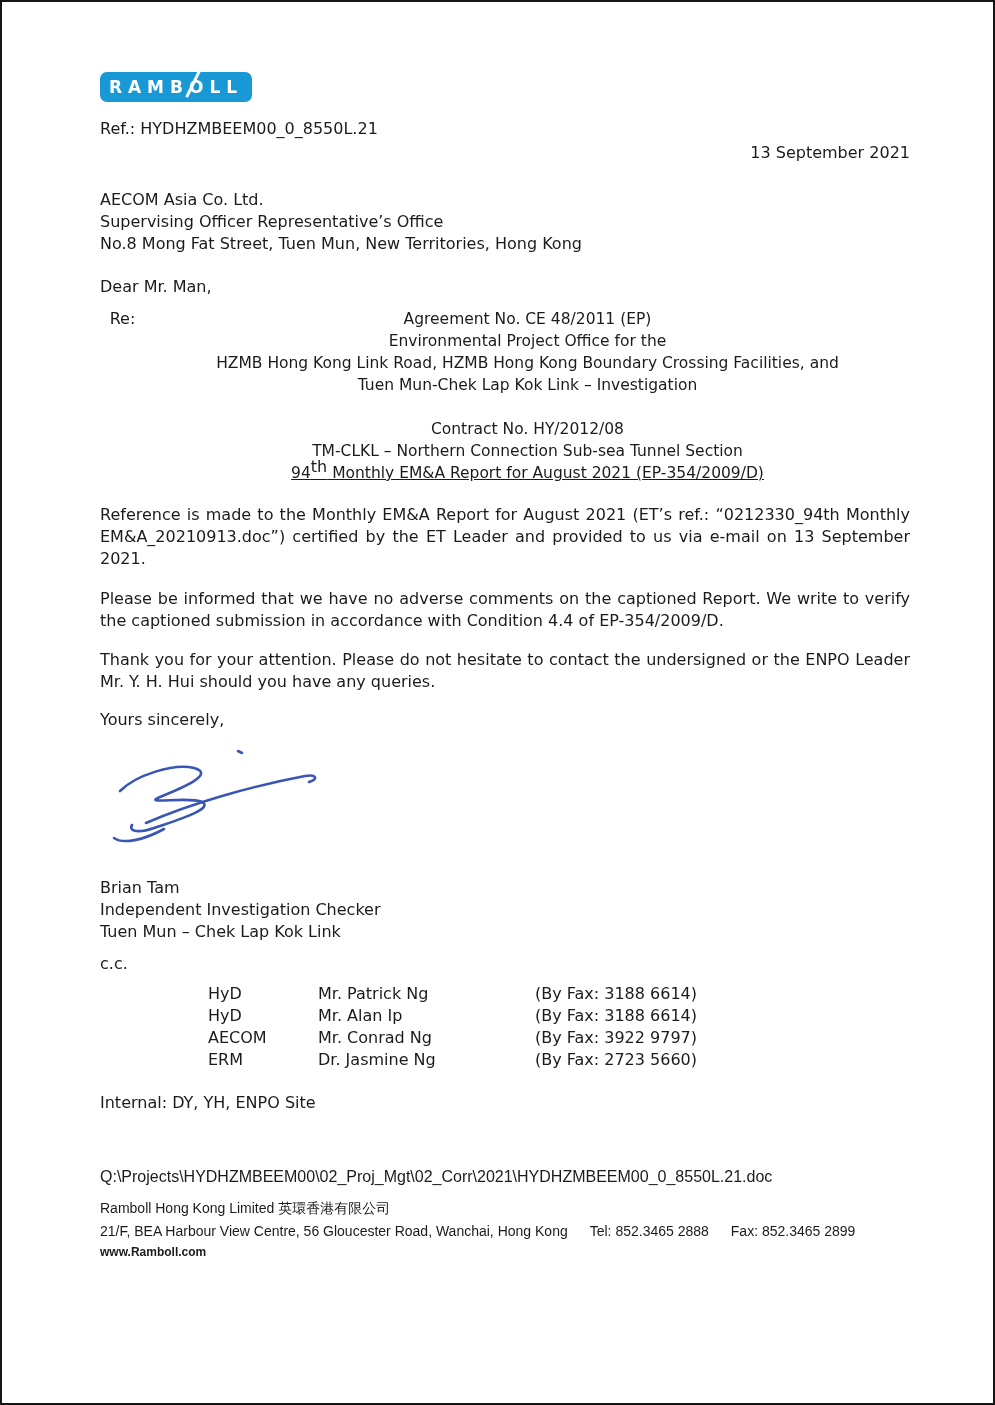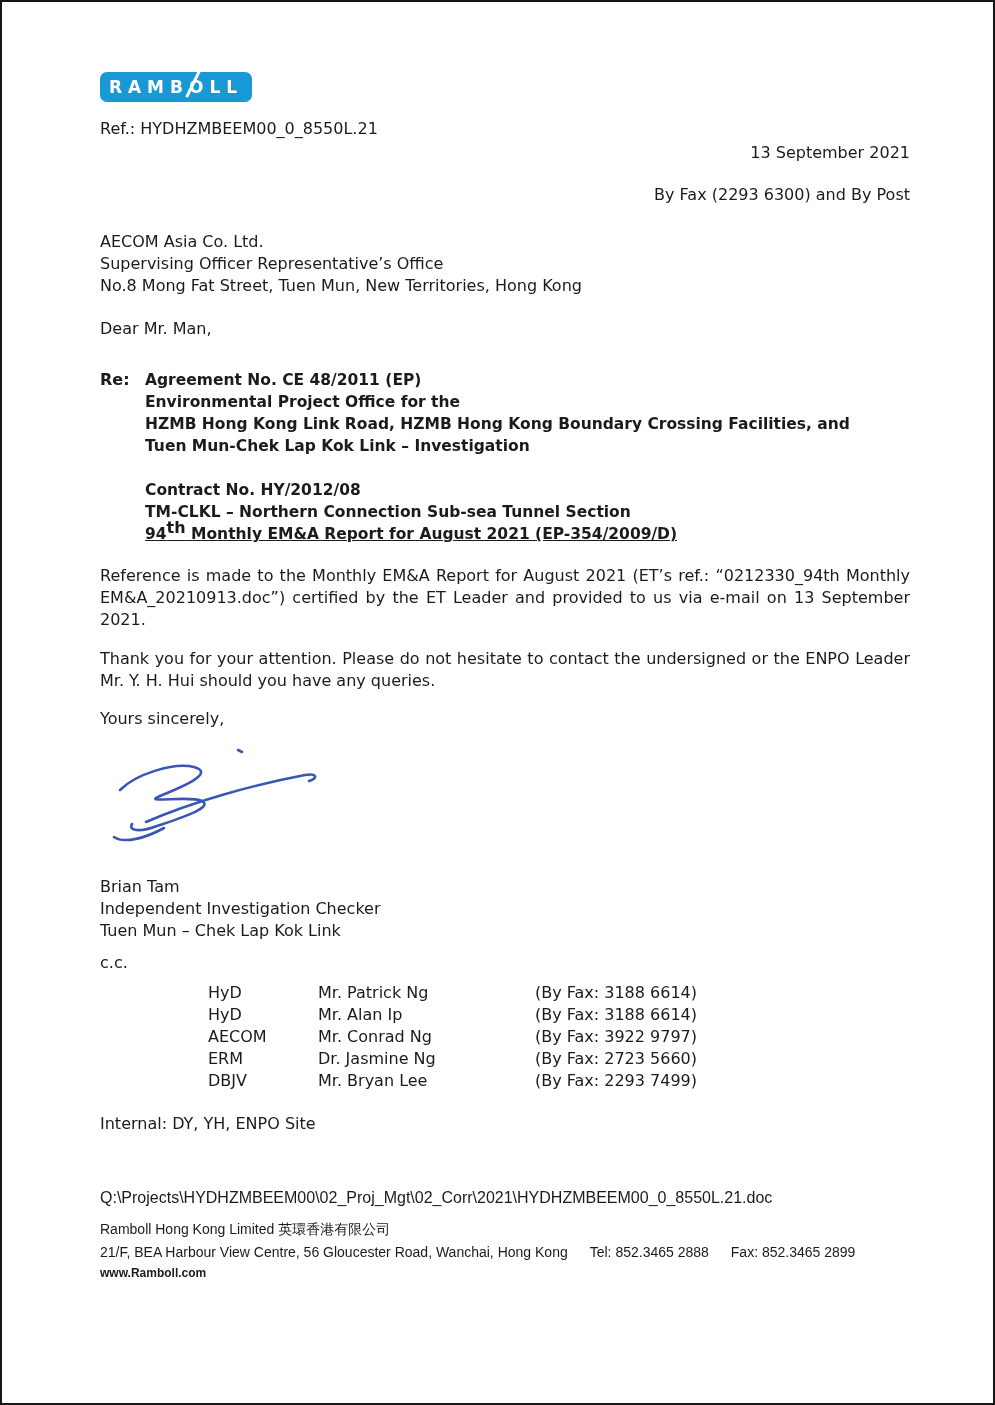--- a/index.html
+++ b/index.html
@@ -37,21 +37,21 @@
   }
   .ref-line { margin-top:16px; }
   .right { text-align:right; }
   .date-line { margin-top:2px; }
   .delivery-line { margin-top:20px; }
   .recipient { margin-top:25px; }
   .attention { margin-top:21px; }
   .attention span { text-decoration:underline; white-space:pre; }
   .salutation { margin-top:21px; }
 
-  .subject { margin-top:29px; display:flex; font-weight:bold; }
+  .subject { margin-top:10px; display:flex; font-weight:normal;text-align:center; }
   .subject-label { width:45px; flex:0 0 45px; }
   .subject-body { flex:1; font-size:15.5px; }
   .subject-body div { white-space:nowrap; }
   .subject-gap { height:22px; }
   .subject-underline { text-decoration:underline; }
   .subject-underline sup { font-size:16px; line-height:0; }
 
   .para { text-align:justify; }
   .para1 { margin-top:20px; }
   .para2 { margin-top:18px; }
@@ -98,21 +98,20 @@
 <div class="page">
 
   <div class="logo" style="background:#1899d6;">
     <span>RAMB</span>
       <span class="logo-o"><span>O</span><span class="logo-slash"></span></span>
       <span>LL</span>
   </div>
 
   <div class="ref-line">Ref.: HYDHZMBEEM00_0_8550L.21</div>
   <div class="date-line right">13 September 2021</div>
-  <div class="delivery-line right">By Fax (2293 6300) and By Post</div>
 
   <div class="recipient">
     <div>AECOM Asia Co. Ltd.</div>
     <div>Supervising Officer Representative’s Office</div>
     <div>No.8 Mong Fat Street, Tuen Mun, New Territories, Hong Kong</div>
   </div>
 
 
   <div class="salutation">Dear Mr. Man,</div>
 
@@ -124,20 +123,21 @@
       <div>HZMB Hong Kong Link Road, HZMB Hong Kong Boundary Crossing Facilities, and</div>
       <div>Tuen Mun-Chek Lap Kok Link – Investigation</div>
       <div class="subject-gap"></div>
       <div>Contract No. HY/2012/08</div>
       <div>TM-CLKL – Northern Connection Sub-sea Tunnel Section</div>
       <div class="subject-underline"><span>94</span><sup>th</sup><span> Monthly EM&amp;A Report for August 2021 (EP-354/2009/D)</span></div>
     </div>
   </div>
 
   <div class="para para1">Reference is made to the Monthly EM&amp;A Report for August 2021 (ET’s ref.: “0212330_94th Monthly EM&amp;A_20210913.doc”) certified by the ET Leader and provided to us via e-mail on 13 September 2021.</div>
+  <div class="para para2">Please be informed that we have no adverse comments on the captioned Report.  We write to verify the captioned submission in accordance with Condition 4.4 of EP-354/2009/D.</div>
   <div class="para para3">Thank you for your attention.  Please do not hesitate to contact the undersigned or the ENPO Leader Mr. Y. H. Hui should you have any queries.</div>
 
   <div class="valediction">Yours sincerely,</div>
 
   <div class="signature-area">
     <svg width="230" height="110" viewBox="0 0 230 110">
       <g fill="none" stroke="#3a56b4" stroke-width="2.6" stroke-linecap="round" stroke-linejoin="round">
         <path d="M18,52 C34,36 72,24 92,29 C114,35 80,49 58,58 C38,66 88,57 100,63 C113,70 72,82 52,89 C38,94 26,93 30,86"></path>
         <path d="M44,84 C90,64 150,47 203,37 C214,35 217,40 207,43"></path>
         <path d="M62,90 C44,100 22,106 12,99"></path>
@@ -165,25 +165,20 @@
     <div class="cc-row">
       <div class="cc-org">AECOM</div>
       <div class="cc-name">Mr. Conrad Ng</div>
       <div class="cc-fax">(By Fax: 3922 9797)</div>
     </div>
     <div class="cc-row">
       <div class="cc-org">ERM</div>
       <div class="cc-name">Dr. Jasmine Ng</div>
       <div class="cc-fax">(By Fax: 2723 5660)</div>
     </div>
-    <div class="cc-row">
-      <div class="cc-org">DBJV</div>
-      <div class="cc-name">Mr. Bryan Lee</div>
-      <div class="cc-fax">(By Fax: 2293 7499)</div>
-    </div>
   </div>
 
   <div class="internal">Internal: DY, YH, ENPO Site</div>
 
   <div class="file-path">Q:\Projects\HYDHZMBEEM00\02_Proj_Mgt\02_Corr\2021\HYDHZMBEEM00_0_8550L.21.doc</div>
   <div class="footer-company">Ramboll Hong Kong Limited 英環香港有限公司</div>
   <div class="footer-address">
     <span>21/F, BEA Harbour View Centre, 56 Gloucester Road, Wanchai, Hong Kong</span><span class="gap"></span><span>Tel: 852.3465 2888</span><span class="gap"></span><span>Fax: 852.3465 2899</span>
   </div>
   <div class="footer-web">www.Ramboll.com</div>

